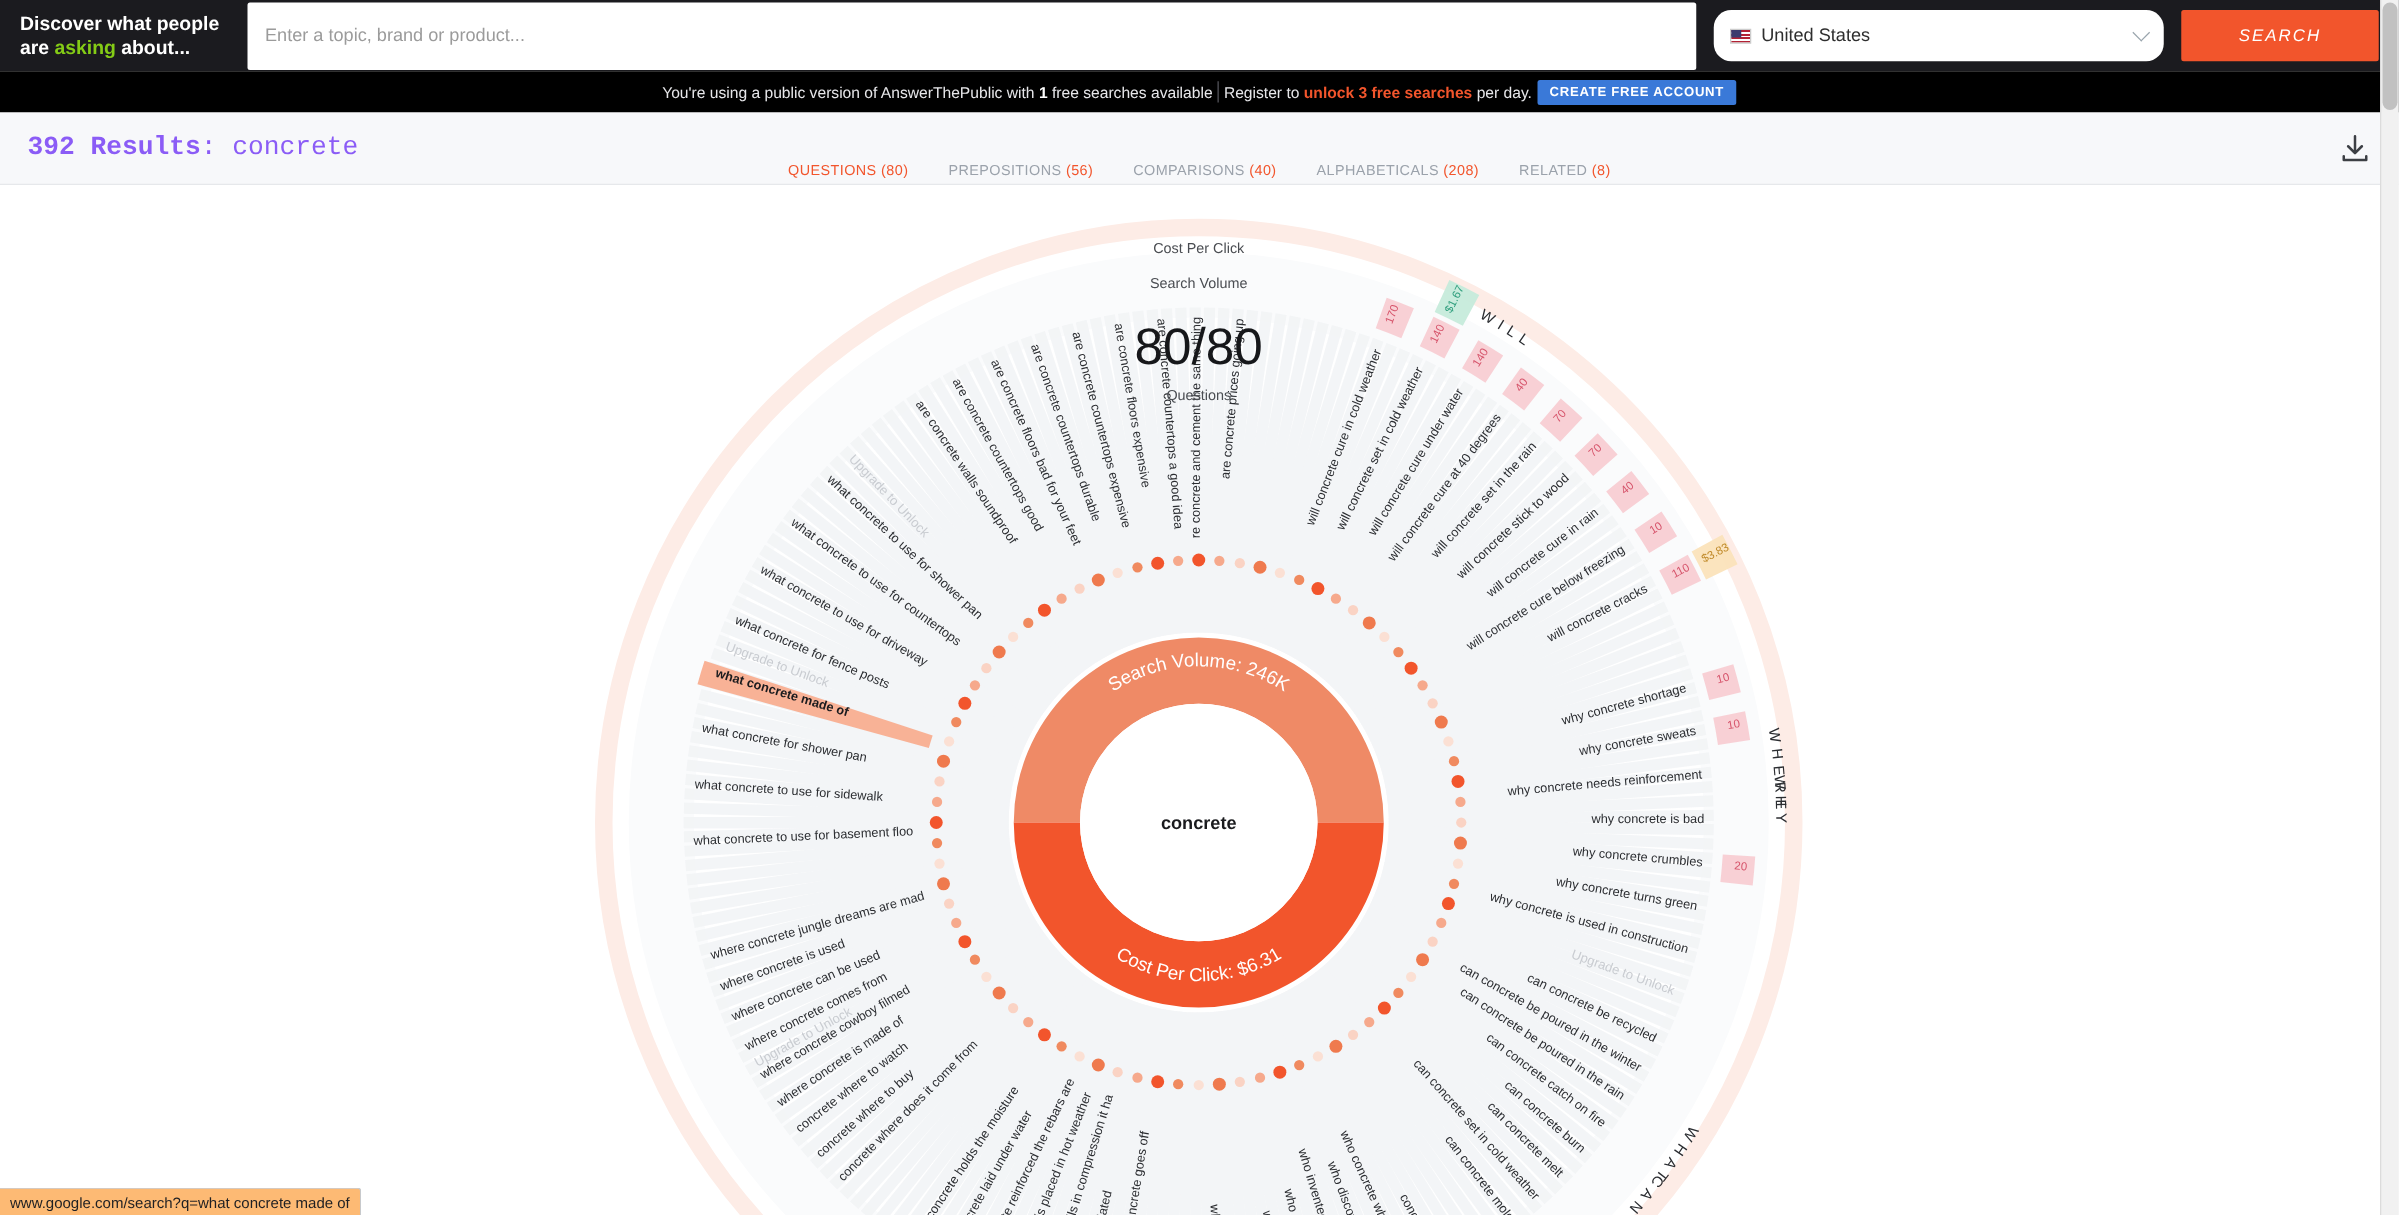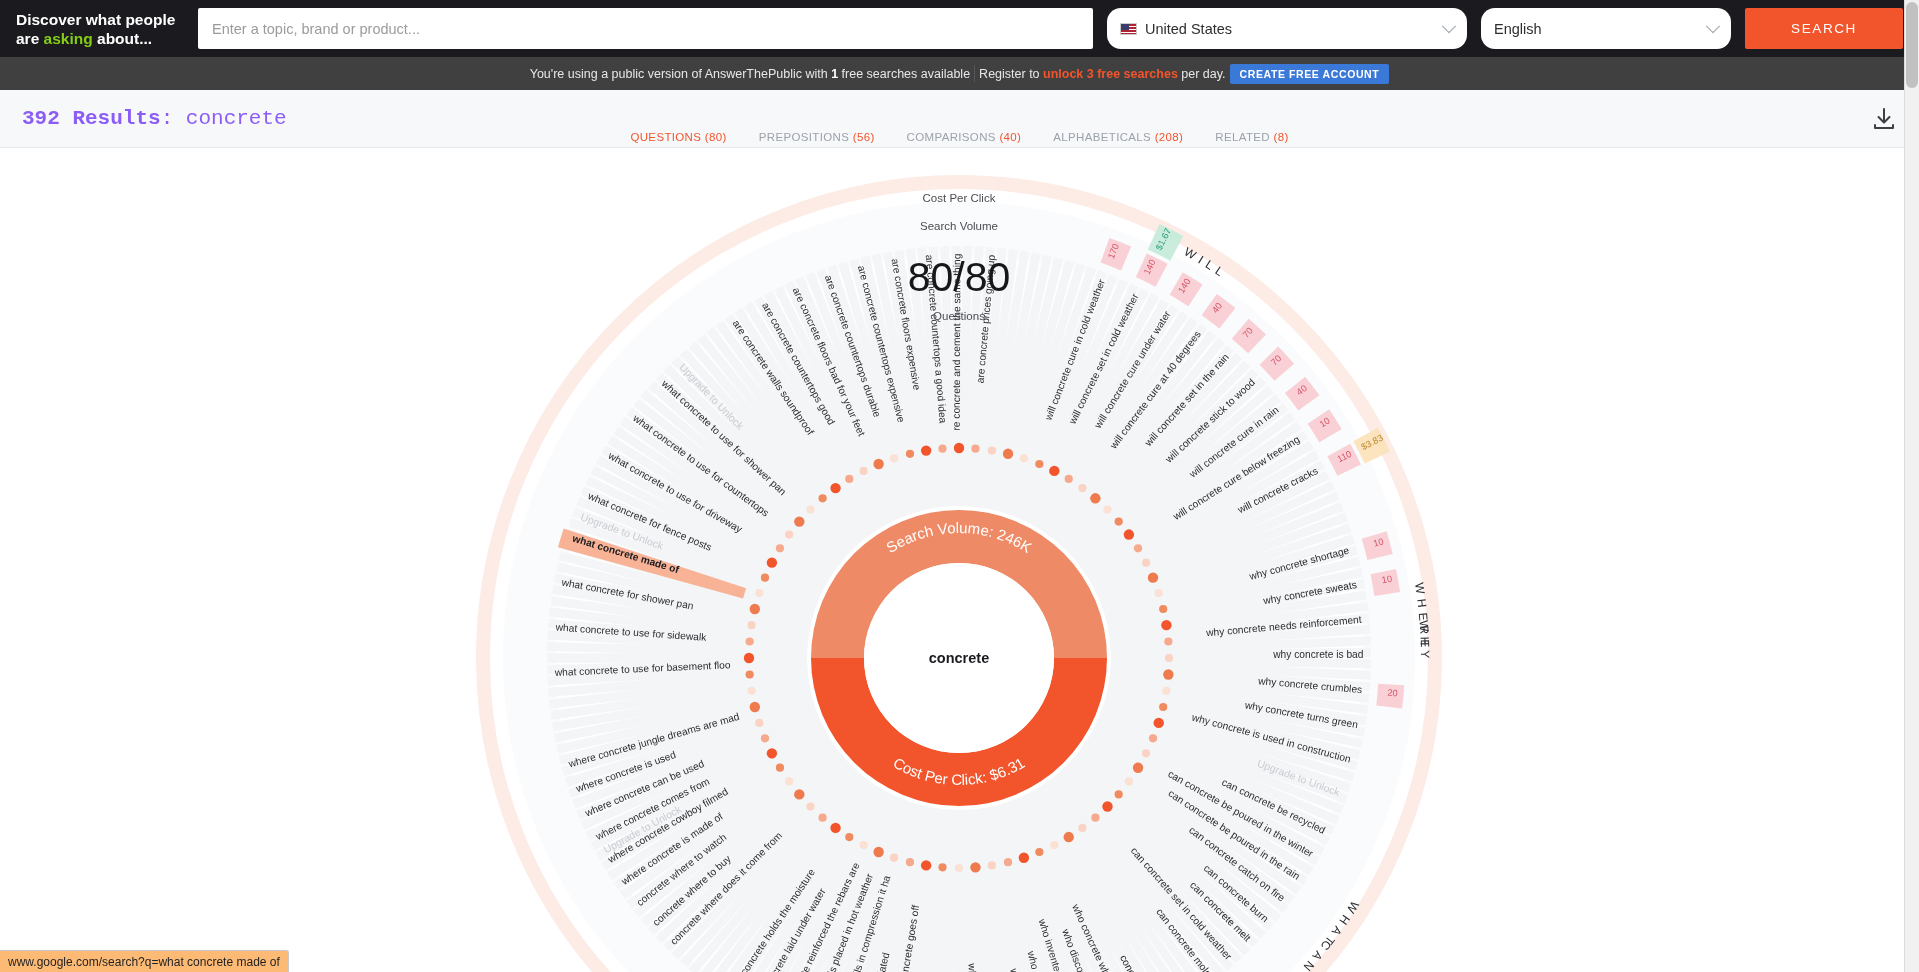--- a/index.html
+++ b/index.html
@@ -26,21 +26,21 @@
     font-size: 15.5px;
     font-weight: bold;
     line-height: 19px;
     width: 168px;
     flex: 0 0 168px;
   }
   .tagline .hl { color: #84cc16; }
 
   .search-input {
     flex: 1 1 auto;
-    height: 41px;
+    height: 54px;
     background: #ffffff;
     border: none;
     border-radius: 2px;
     padding: 0 14px;
     font-size: 14.5px;
     color: #333;
     font-family: "Liberation Sans", sans-serif;
     outline: none;
     min-width: 0;
   }
@@ -85,26 +85,27 @@
     flex: 0 0 158px;
     height: 41px;
     background: #f2552c;
     color: #ffffff;
     border: none;
     border-radius: 2px;
     font-size: 13.5px;
     letter-spacing: 1.6px;
     font-family: "Liberation Sans", sans-serif;
     cursor: pointer;
+    font-style: italic;
   }
 
   
   .notice {
     height: 33px;
-    background: #404040;
+    background: #000000;
     display: flex;
     align-items: center;
     justify-content: center;
     gap: 4px;
     color: #e7e7ea;
     font-size: 12.5px;
   }
   .notice b { color: #ffffff; }
   .notice .divider {
     width: 1px; height: 17px; background: #55555c;
@@ -271,24 +272,20 @@
   </div>
 
   <input class="search-input" type="text" placeholder="Enter a topic, brand or product..." style="">
 
   <div class="select-box select-country">
     <span class="flag-icon"></span>
     <span>United States</span>
     <span class="chev"></span>
   </div>
 
-  <div class="select-box select-lang">
-    <span>English</span>
-    <span class="chev"></span>
-  </div>
 
   <button class="search-btn">SEARCH</button>
 </div>
 
 <div class="notice">
   <div>
     <span>You're using a public version of AnswerThePublic with </span><b>1</b><span> free searches available</span>
   </div>
   <div class="divider"></div>
   <div>

